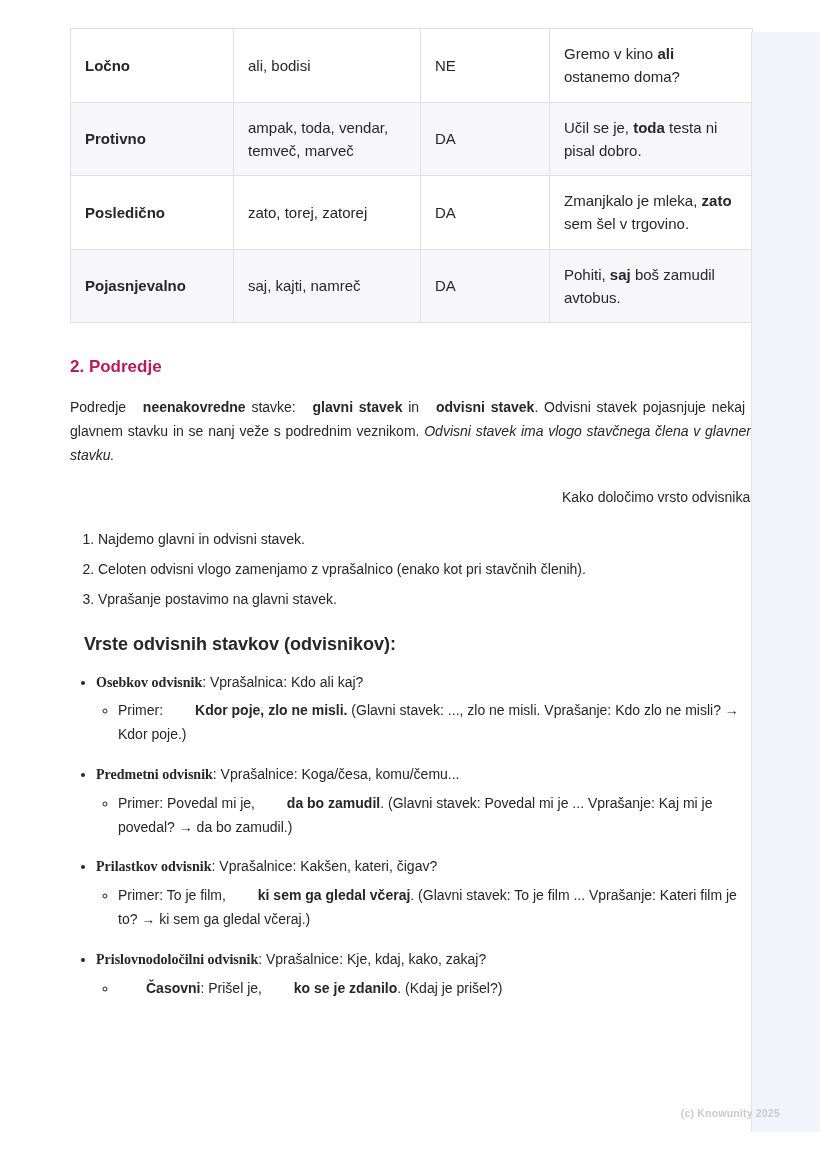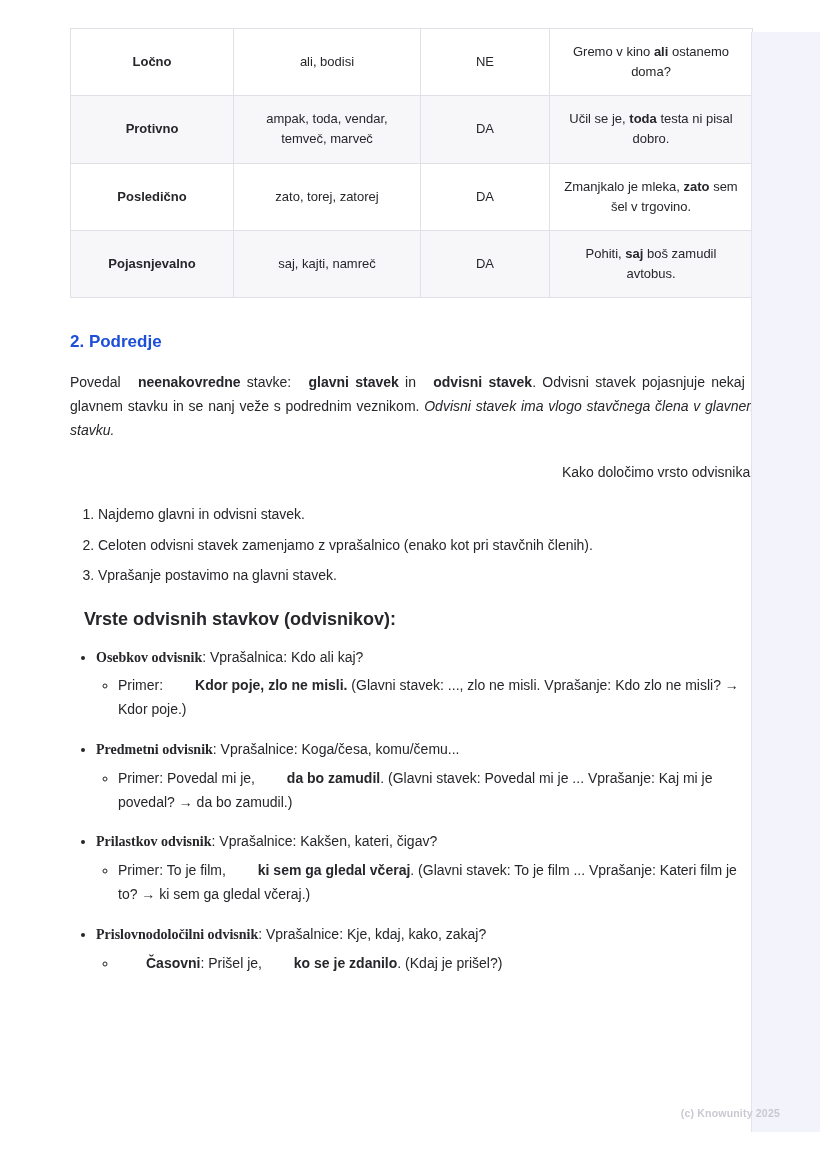--- a/index.html
+++ b/index.html
@@ -28,42 +28,41 @@
     width: 68px;
     height: 1100px;
     background: #f3f3fb;
     border-left: 1px solid #e3e3ef;
   }
   
   table.conj-table {
     border-collapse: collapse;
     width: 566px;
     table-layout: fixed;
-    font-size: 13px;
+    font-size: 15px;
     background: #c4b5fd;
-    text-align: center;
   }
   table.conj-table td {
     border: 1px solid #e0e0e6;
     padding: 13px 14px;
     vertical-align: middle;
     line-height: 1.55;
     color: #26262b;
   }
   table.conj-table td.c0 { width: 134px; font-weight: bold; }
   table.conj-table td.c1 { width: 158px; }
   table.conj-table td.c2 { width: 100px; }
   table.conj-table td.c3 { width: 174px; }
   tr.shaded td { background: #f7f7fa; }
   tr.plain td { background: #ffffff; }
   td b { font-weight: bold; }
 
   
   h2.section-title {
-    color: #1d4ed8;
+    color: #be185d;
     font-size: 17px;
     font-weight: bold;
     margin: 34px 0 18px 0;
   }
   p.para {
     font-size: 14px;
     line-height: 1.72;
     margin: 0 0 18px 0;
     text-align: justify;
     color: #26262b;
@@ -145,27 +144,27 @@
         <td class="c0">Pojasnjevalno</td>
         <td class="c1">saj, kajti, namreč</td>
         <td class="c2">DA</td>
         <td class="c3"><span>Pohiti, </span><b>saj</b><span> boš zamudil avtobus.</span></td>
       </tr>
     </tbody>
   </table>
 
   <h2 class="section-title">2. Podredje</h2>
 
-  <p class="para"><span>Povedal </span><b>neenakovredne</b><span> stavke: </span><b>glavni stavek</b><span> in </span><b>odvisni stavek</b><span>. Odvisni stavek pojasnjuje nekaj v glavnem stavku in se nanj veže s podrednim veznikom. </span><i>Odvisni stavek ima vlogo stavčnega člena v glavnem stavku.</i></p>
+  <p class="para"><span>Podredje </span><b>neenakovredne</b><span> stavke: </span><b>glavni stavek</b><span> in </span><b>odvisni stavek</b><span>. Odvisni stavek pojasnjuje nekaj v glavnem stavku in se nanj veže s podrednim veznikom. </span><i>Odvisni stavek ima vlogo stavčnega člena v glavnem stavku.</i></p>
 
   <p class="para left">Kako določimo vrsto odvisnika?</p>
 
   <ol class="steps">
     <li>Najdemo glavni in odvisni stavek.</li>
-    <li>Celoten odvisni stavek zamenjamo z vprašalnico (enako kot pri stavčnih členih).</li>
+    <li>Celoten odvisni vlogo zamenjamo z vprašalnico (enako kot pri stavčnih členih).</li>
     <li>Vprašanje postavimo na glavni stavek.</li>
   </ol>
 
   <p class="subhead">Vrste odvisnih stavkov (odvisnikov):</p>
 
   <ul class="odv">
     <li>
       <span class="lbl">Osebkov odvisnik</span><span>: Vprašalnica: </span><span class="it">Kdo ali kaj?</span>
       <ul>
         <li><span class="it">Primer</span><span>: </span><span class="bd">Kdor poje, zlo ne misli.</span><span> (Glavni stavek: ..., zlo ne misli. Vprašanje: Kdo zlo ne misli? → Kdor poje.)</span></li>

